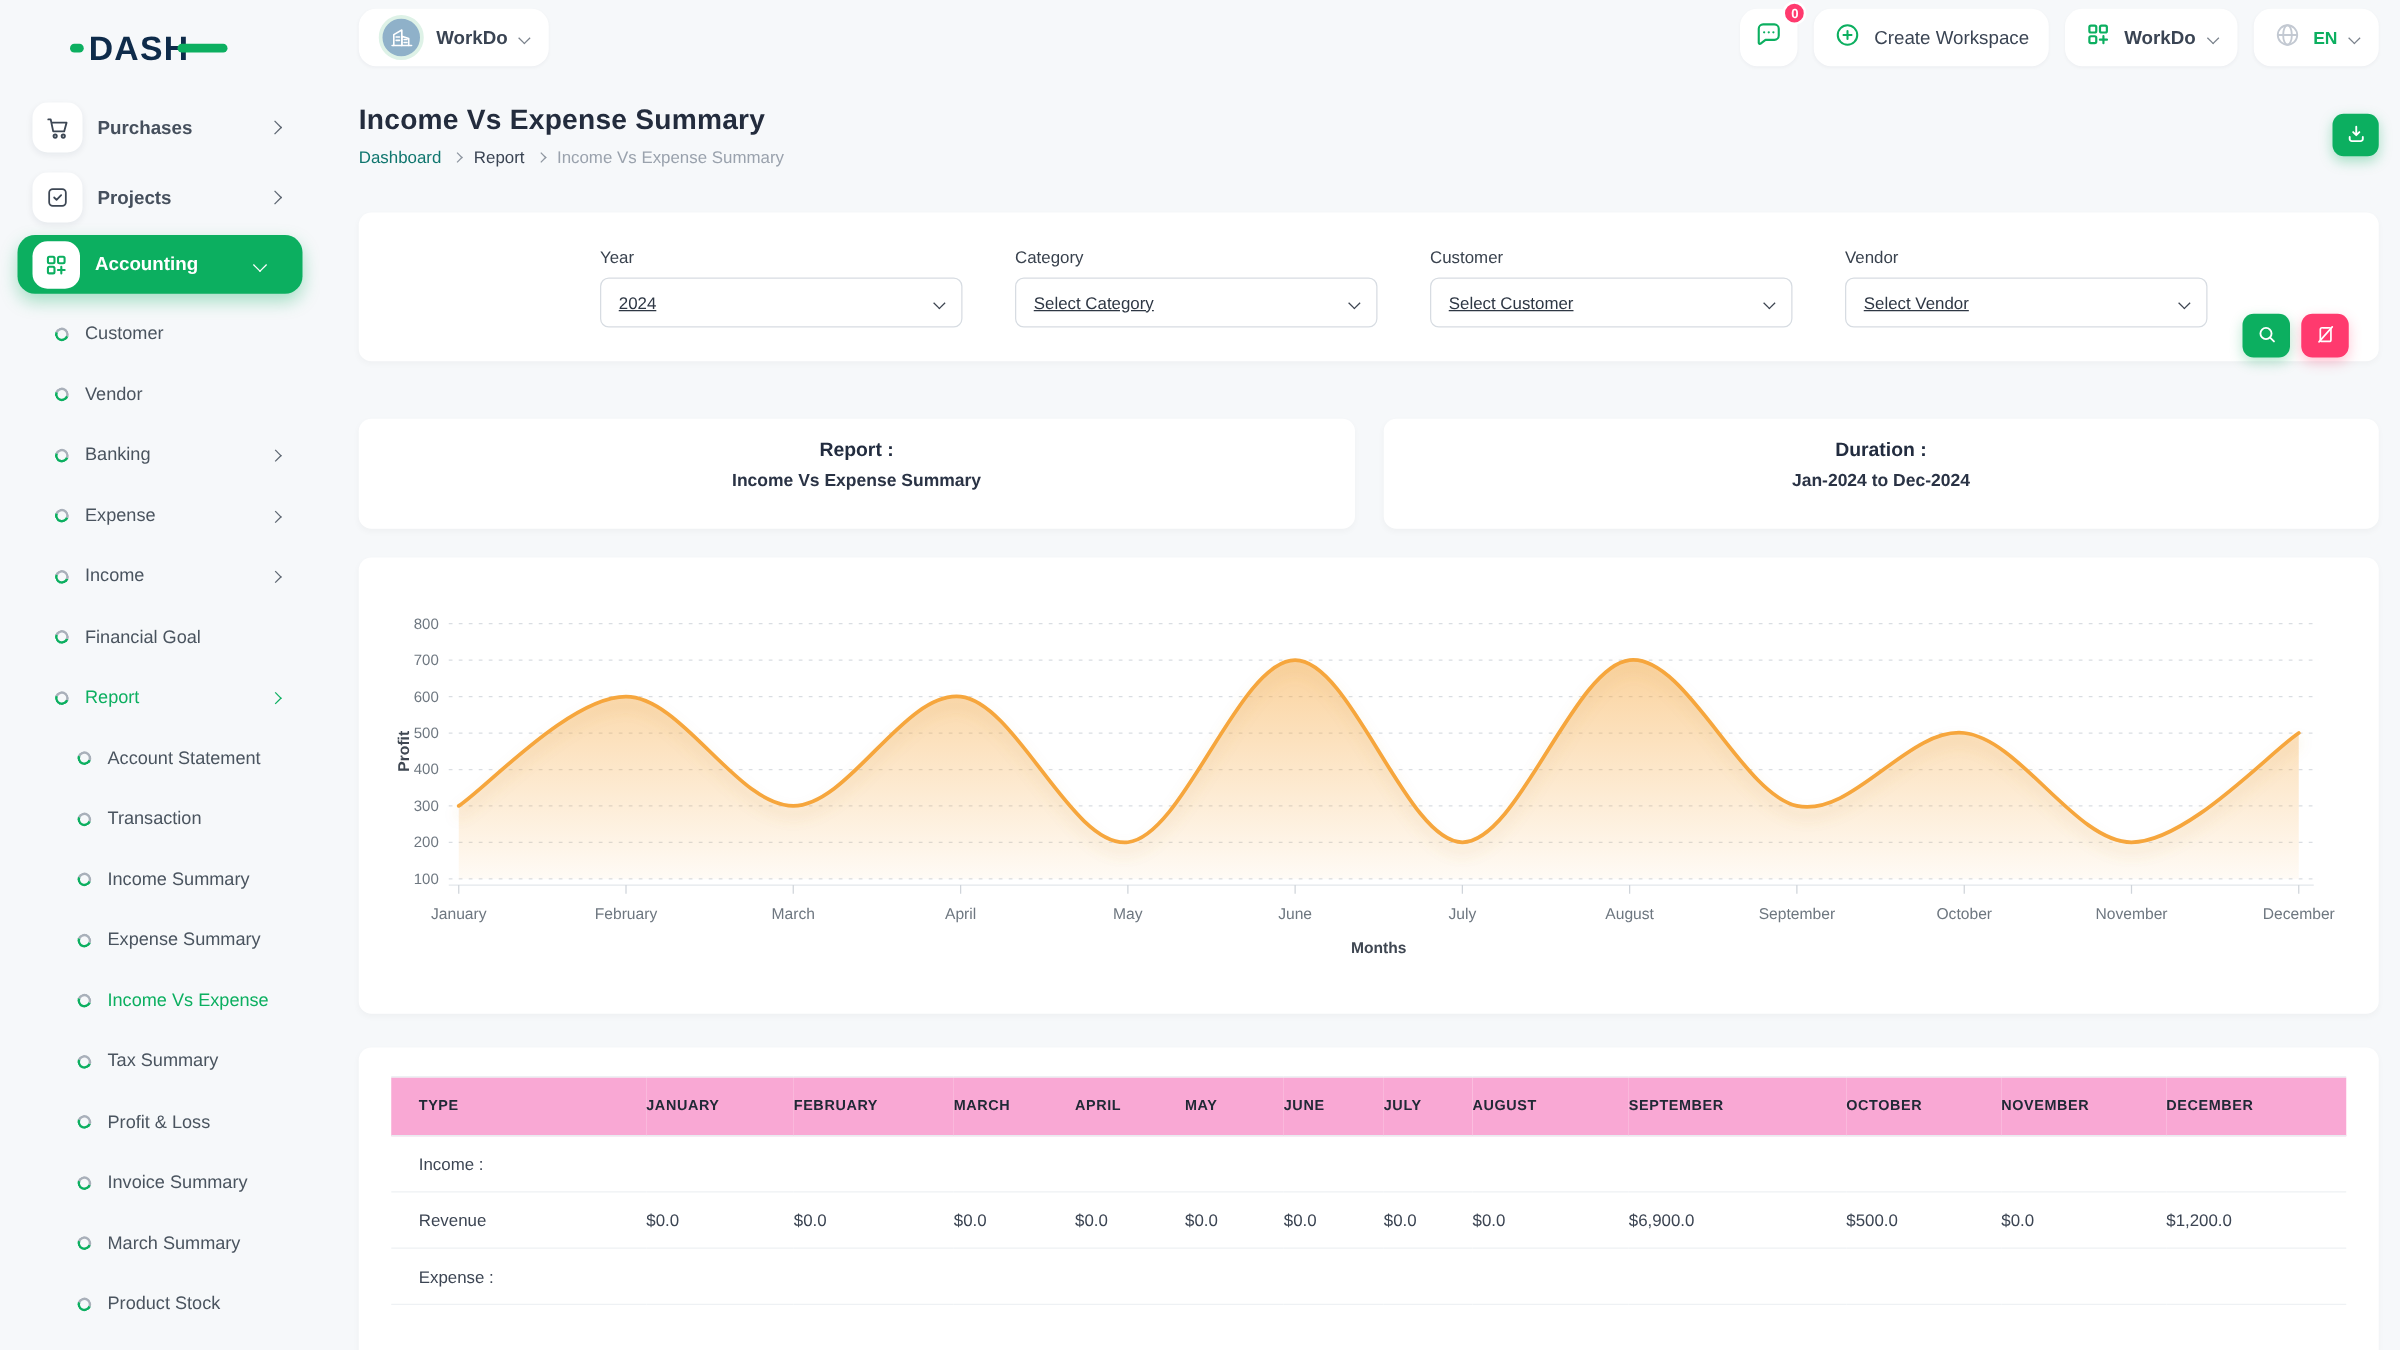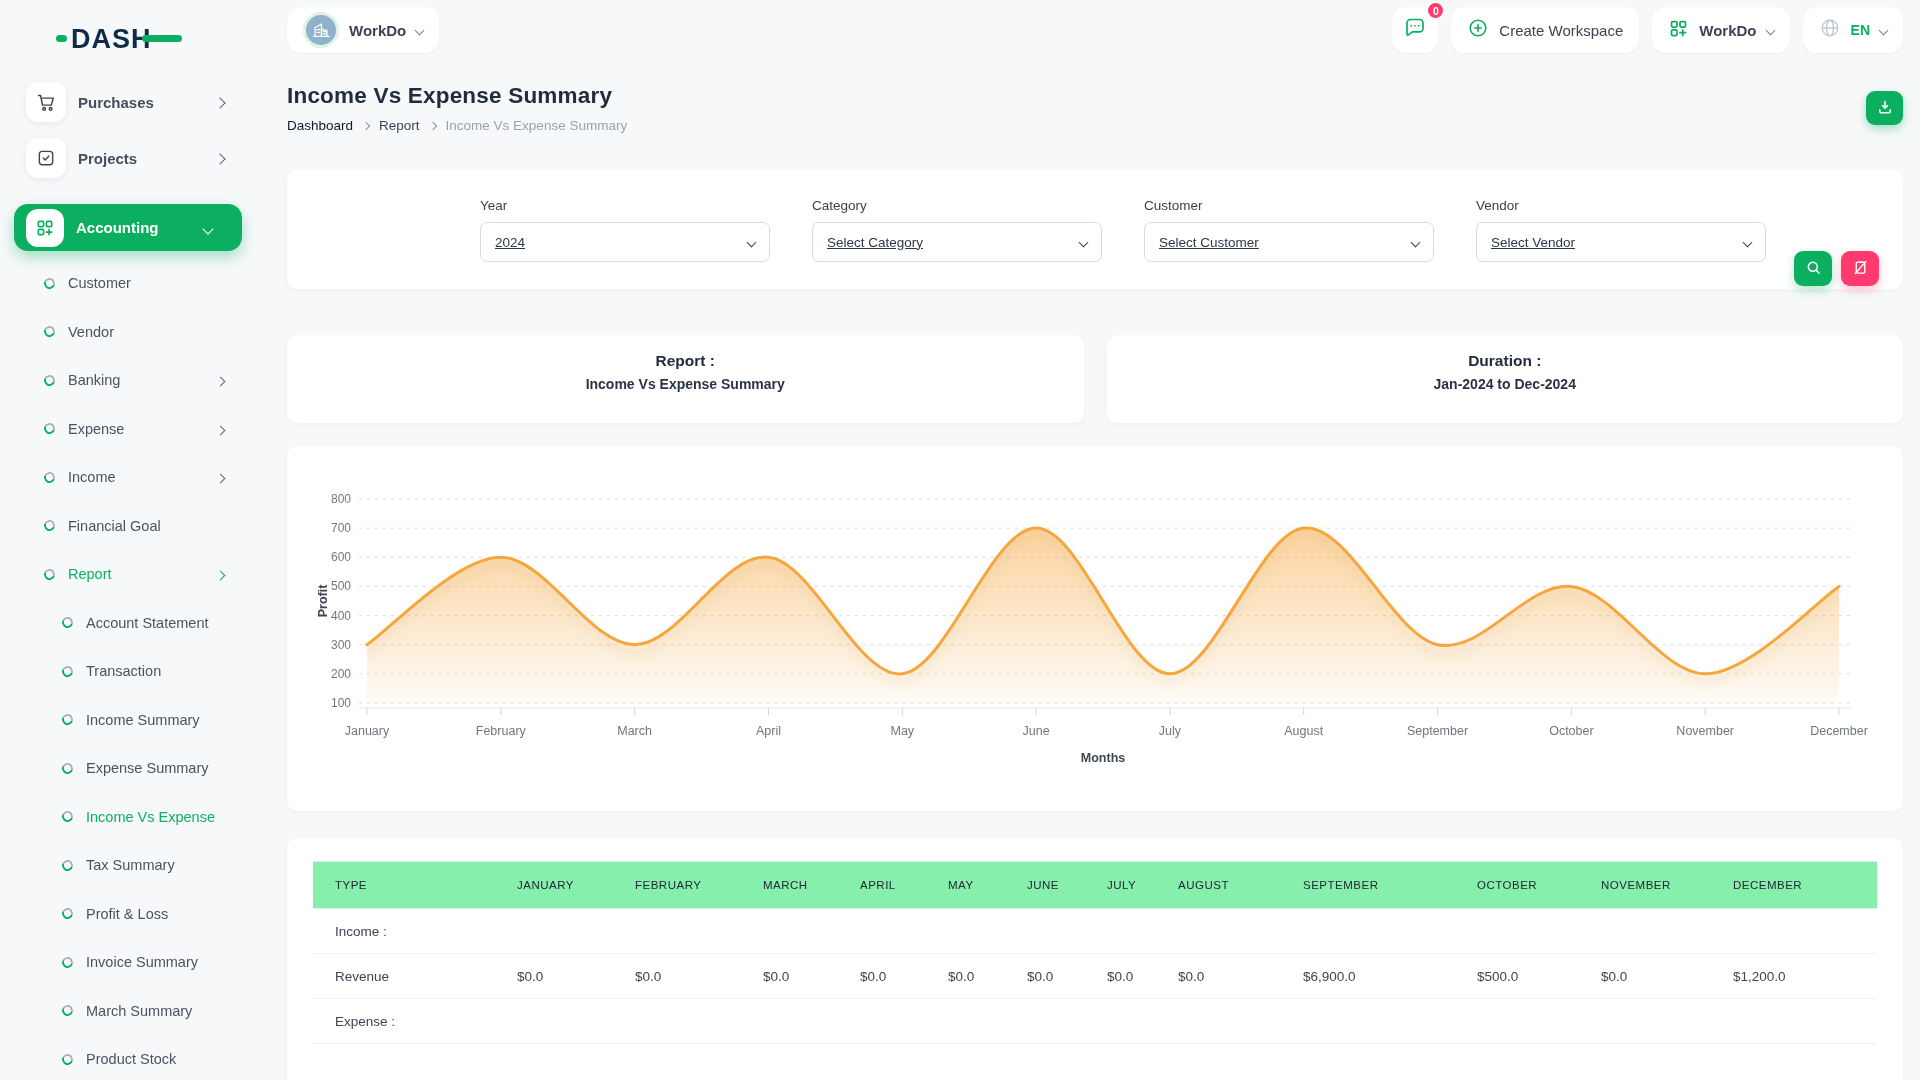--- a/index.html
+++ b/index.html
@@ -11,21 +11,21 @@
   .sidebar { width:256px; flex:none; padding-top:16px; height:1080px; overflow:hidden; }
   .logo-wrap { margin:4px 0 18px 56px; height:36px; }
   .side-item { display:flex; align-items:center; cursor:pointer; }
   .lvl1 { height:56px; padding:0 18px 0 26px; }
   .tile { width:40px; height:40px; border-radius:12px; background:#fff; box-shadow:0 2px 6px rgba(20,30,50,.07);
           display:flex; align-items:center; justify-content:center; color:#3d4754; flex:none; }
   .lvl1 .side-label { margin-left:12px; font-size:15px; font-weight:600; color:#454f5c; }
   .chev { display:inline-block; width:8px; height:8px; border-right:1.8px solid #5c6570; border-bottom:1.8px solid #5c6570; }
   .chev.right { transform:rotate(-45deg); }
   .chev.down  { transform:rotate(45deg); }
-  .lvl1.active-pill { background:#0caf60; border-radius:14px; margin:18px 14px 8px; height:47px; padding:0 16px 0 12px; box-shadow:0 6px 14px rgba(12,175,96,.35); }
+  .lvl1.active-pill { background:#0caf60; border-radius:14px; margin:2px 14px 8px; height:47px; padding:0 16px 0 12px; box-shadow:0 6px 14px rgba(12,175,96,.35); }
   .lvl1.active-pill .tile { width:38px; height:38px; color:#0caf60; box-shadow:none; }
   .lvl1.active-pill .side-label { color:#fff; }
   .lvl1.active-pill .chev { border-color:#fff; }
   .lvl2, .lvl3 { height:48.5px; font-size:14.5px; color:#4a545f; }
   .lvl2 { padding-left:44px; }
   .lvl3 { padding-left:62px; }
   .bullet { width:11px; height:11px; border-radius:50%; border:2px solid #a9b0ba; border-left-color:#0caf60; border-bottom-color:#0caf60; transform:rotate(-25deg); flex:none; }
   .lvl2 .side-label, .lvl3 .side-label { margin-left:13px; font-weight:500; }
   .side-item .green { color:#0caf60; }
   .side-item .chev.green { border-color:#0caf60; }
@@ -46,21 +46,21 @@
            color:#fff; font-size:10.5px; font-weight:700; display:flex; align-items:center; justify-content:center; }
   .green-ic { color:#0caf60; }
   .gray-ic { color:#c3c9d2; }
   .lang-label { color:#0caf60; font-weight:700; font-size:14px; }
 
   
   .content { padding:0 17px 0 31px; }
   .title-row { margin-top:30px; display:flex; align-items:center; }
   h1.page-title { font-size:22.5px; font-weight:700; color:#232c3d; letter-spacing:.2px; }
   .breadcrumb { margin-top:9px; display:flex; align-items:center; gap:10px; font-size:13.5px; }
-  .crumb-link { color:#0f172a; cursor:pointer; }
+  .crumb-link { color:#0f766e; cursor:pointer; }
   .crumb-mid { color:#3a4453; cursor:pointer; }
   .crumb-cur { color:#9aa2ad; }
   .crumb-sep { width:6px; height:6px; border-right:1.6px solid #8d959f; border-bottom:1.6px solid #8d959f; transform:rotate(-45deg); }
   .dl-btn { margin-left:auto; width:37px; height:34px; border-radius:9px; background:#0caf60; border:none; display:flex; align-items:center; justify-content:center;
             color:#fff; cursor:pointer; box-shadow:0 4px 10px rgba(12,175,96,.35); }
 
   .card { background:#fff; border-radius:10px; box-shadow:0 2px 5px rgba(16,24,40,.03); }
   .filter-card { margin-top:37px; height:119px; padding:28px 24px 0 26px; display:flex;justify-content:space-between; }
   .filter-fields { display:flex; gap:42px; margin-left:167px; }
   .ffield { width:290px; }
@@ -76,22 +76,22 @@
   .summary-row { margin-top:46px; display:flex; gap:23px; }
   .summary-card { flex:1; height:88px; padding:17px 24px;text-align:center; }
   .sc-title { font-size:15.5px; font-weight:700; color:#222c3f; }
   .sc-value { margin-top:6px; font-size:14px; font-weight:700; color:#2a3345; }
 
   .chart-card { margin-top:23px; height:365px; padding:18px 22px 0 24px; }
   .chart-svg text { font-family:"Liberation Sans",sans-serif; }
 
   .table-card { margin-top:27px; height:980px; padding:23px 26px 0 26px; }
   table.rep { width:100%; border-collapse:collapse; table-layout:fixed; }
-  table.rep th { background:#86efac; border-top:1px solid #e8ecf0; border-bottom:1px solid #e8ecf0; height:47px;
-                 font-size:11.5px; font-weight:400; letter-spacing:.5px; color:#212936; text-align:left; }
+  table.rep th { background:#f9a8d4; border-top:1px solid #e8ecf0; border-bottom:1px solid #e8ecf0; height:47px;
+                 font-size:11.5px; font-weight:700; letter-spacing:.5px; color:#212936; text-align:left; }
   table.rep td { height:45px; border-bottom:1px solid #eef1f4; font-size:13.5px; color:#3c4553; text-align:left; }
   table.rep th:first-child, table.rep td:first-child { padding-left:22px; }
 </style>
 </head>
 <body>
 
 <div class="app">
 
   <aside class="sidebar">
     <div class="logo-wrap">

